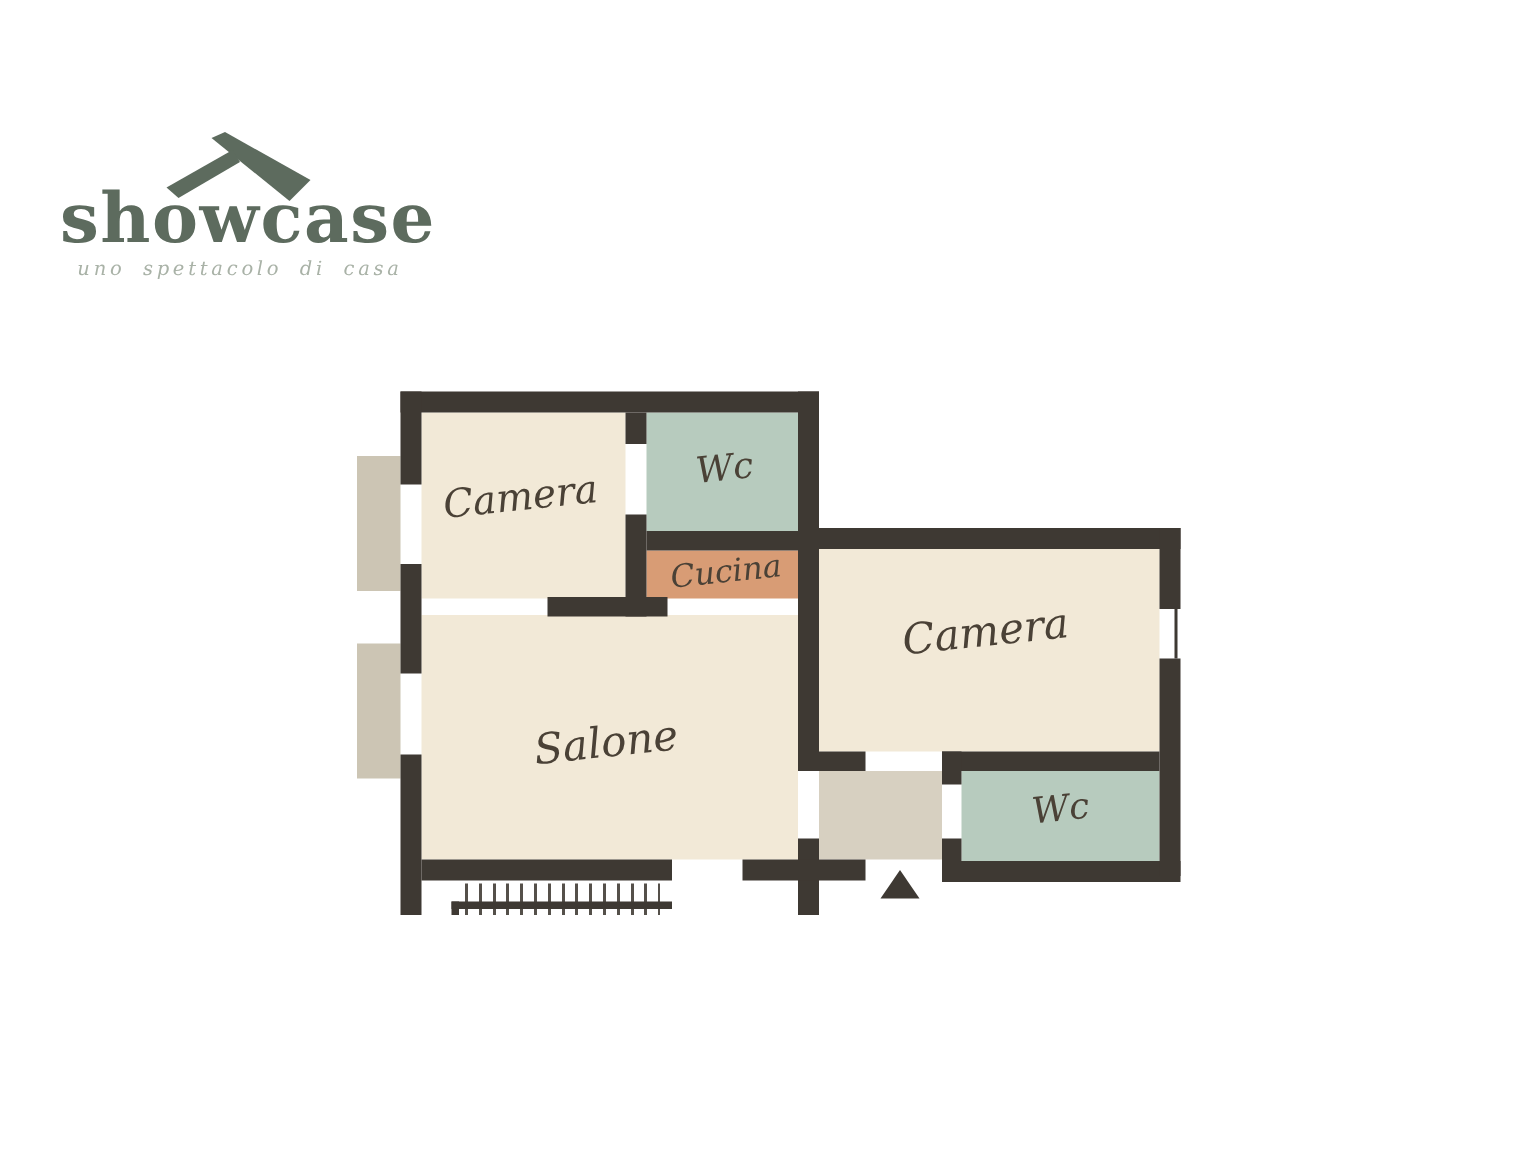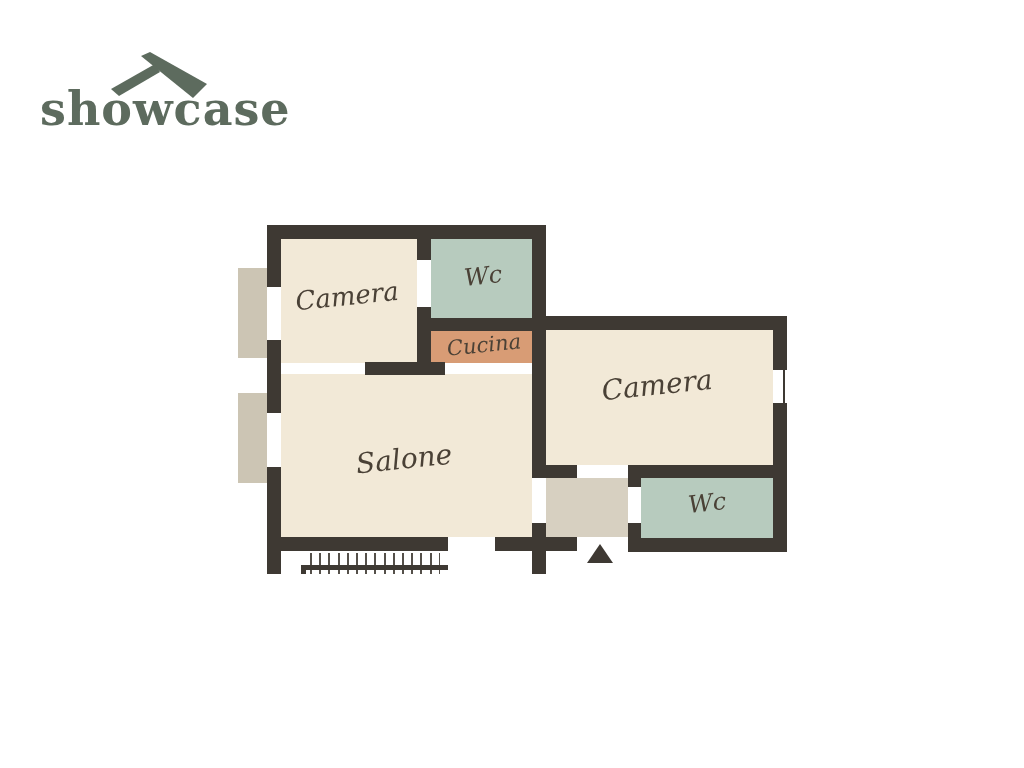--- a/index.html
+++ b/index.html
@@ -2,21 +2,21 @@
 <html style="--wall: #3e3933; --green: #5d6b5e; --taglinec: #a9b2a7; --labelc: #4a4136;"><head>
 <meta charset="utf-8">
 <style>
   :root{
     --wall:#3e3933; --cream:#f2e9d7; --sage:#b7cbbe; --terra:#d89c75;
     --balcony:#ccc5b4; --hall:#d7d0c1; --green:#5d6b5e; --taglinec:#a9b2a7;
     --labelc:#4a4136; --tread:#55504a;
   }
   html,body{margin:0;padding:0;background:#fff;}
   .canvas{position:relative;width:1024px;height:574px;background:#ffffff;overflow:hidden;
-          font-family:"DejaVu Serif", serif;}
+          font-family:"DejaVu Serif", serif;margin-top:36px;}
   
   .logo{position:absolute;left:40px;top:44px;width:240px;text-align:center;}
   .logo-roof{position:absolute;left:62px;top:4px;width:110px;height:52px;}
   .logo-title{margin:0;padding-top:42px;font-size:46px;font-weight:bold;color:var(--green);
               letter-spacing:1px;line-height:1.0;}
   .logo-tagline{display:block;margin-top:4px;font-size:13px;font-style:italic;color:var(--taglinec);
                 letter-spacing:2.5px;word-spacing:5px;}
   
   .floor{position:absolute;}
   .wall{position:absolute;background:var(--wall);}
@@ -40,20 +40,21 @@
 <body>
 
 <div class="canvas">
 
   <div class="logo">
     <svg class="logo-roof" viewBox="0 0 104 52">
       <polygon points="36,8 45,4 102,36 88,50" fill="var(--green)"></polygon>
       <polygon points="6,41 50,16 55,24 14,48" fill="var(--green)"></polygon>
     </svg>
     <h1 class="logo-title">showcase</h1>
+    <span class="logo-tagline">uno spettacolo di casa</span>
   </div>
 
   <div class="floor" style="left: 238px; top: 268px; width: 29px; height: 90px; background: rgb(204, 197, 180);"></div>
   <div class="floor" style="left: 238px; top: 393px; width: 29px; height: 90px; background: rgb(204, 197, 180);"></div>
   <div class="floor" style="left: 281px; top: 239px; width: 136px; height: 124px; background: rgb(242, 233, 215);"></div>
   <div class="floor" style="left: 431px; top: 239px; width: 101px; height: 79px; background: rgb(183, 203, 190);"></div>
   <div class="floor" style="left: 431px; top: 331px; width: 101px; height: 32px; background: rgb(216, 156, 117);"></div>
   <div class="floor" style="left: 281px; top: 374px; width: 251px; height: 163px; background: rgb(242, 233, 215);"></div>
   <div class="floor" style="left: 546px; top: 330px; width: 227px; height: 135px; background: rgb(242, 233, 215);"></div>
   <div class="floor" style="left: 546px; top: 478px; width: 82px; height: 59px; background: rgb(215, 208, 193);"></div>

